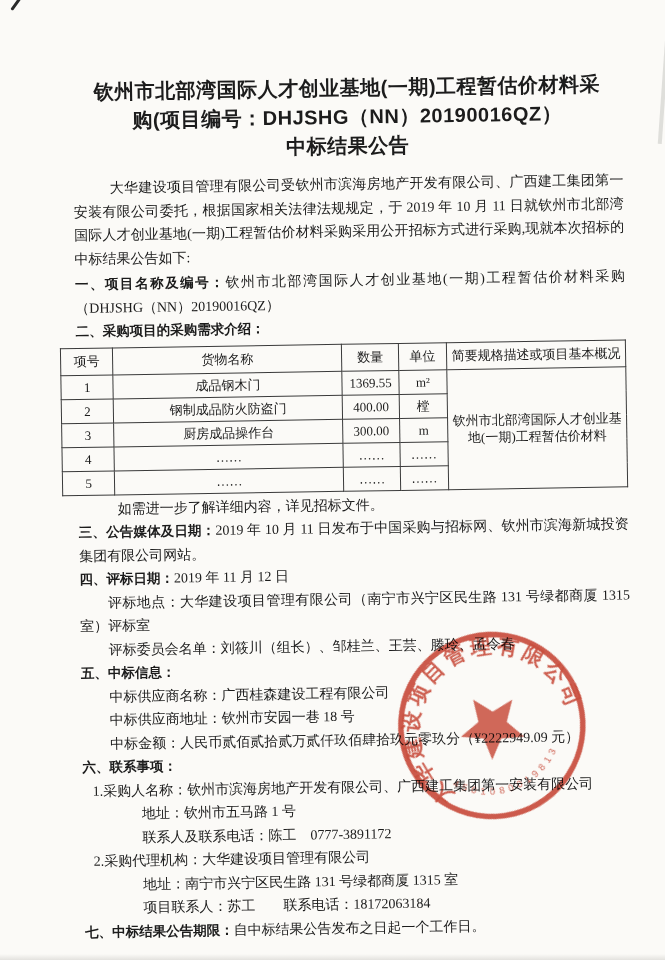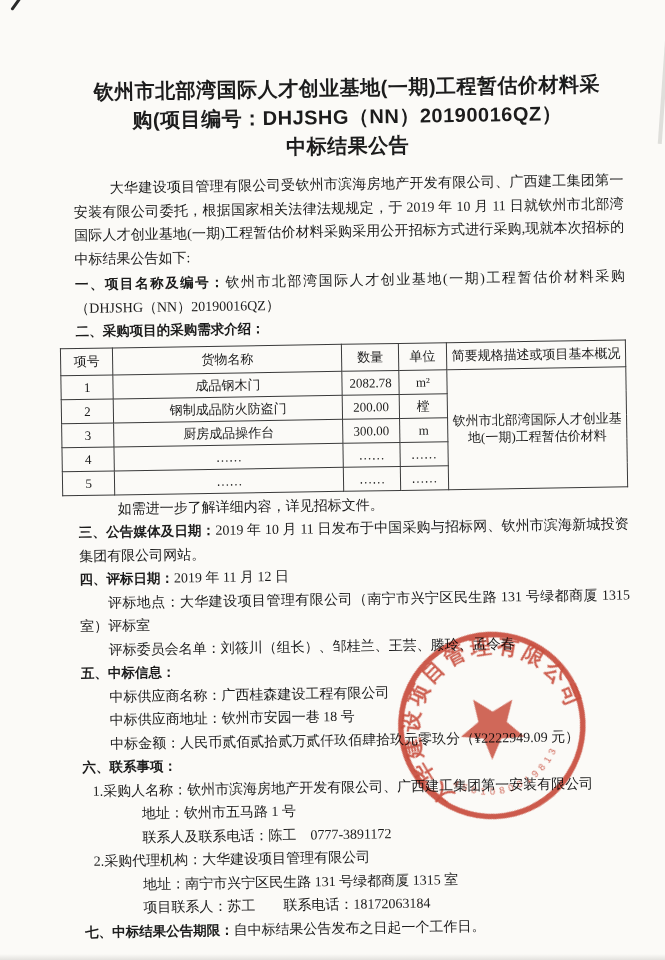--- a/index.html
+++ b/index.html
@@ -119,28 +119,28 @@
           <tr>
         <th>项号</th>
         <th>货物名称</th>
         <th>数量</th>
         <th>单位</th>
         <th>简要规格描述或项目基本概况</th>
       </tr>
       <tr>
         <td>1</td>
         <td>成品钢木门</td>
-        <td>2082.78</td>
+        <td>1369.55</td>
         <td>m²</td>
         <td class="desc-cell" rowspan="5">钦州市北部湾国际人才创业基地(一期)工程暂估价材料</td>
       </tr>
       <tr>
         <td>2</td>
         <td>钢制成品防火防盗门</td>
-        <td>200.00</td>
+        <td>400.00</td>
         <td>樘</td>
       </tr>
       <tr>
         <td>3</td>
         <td>厨房成品操作台</td>
         <td>300.00</td>
         <td>m</td>
       </tr>
       <tr>
         <td>4</td>

